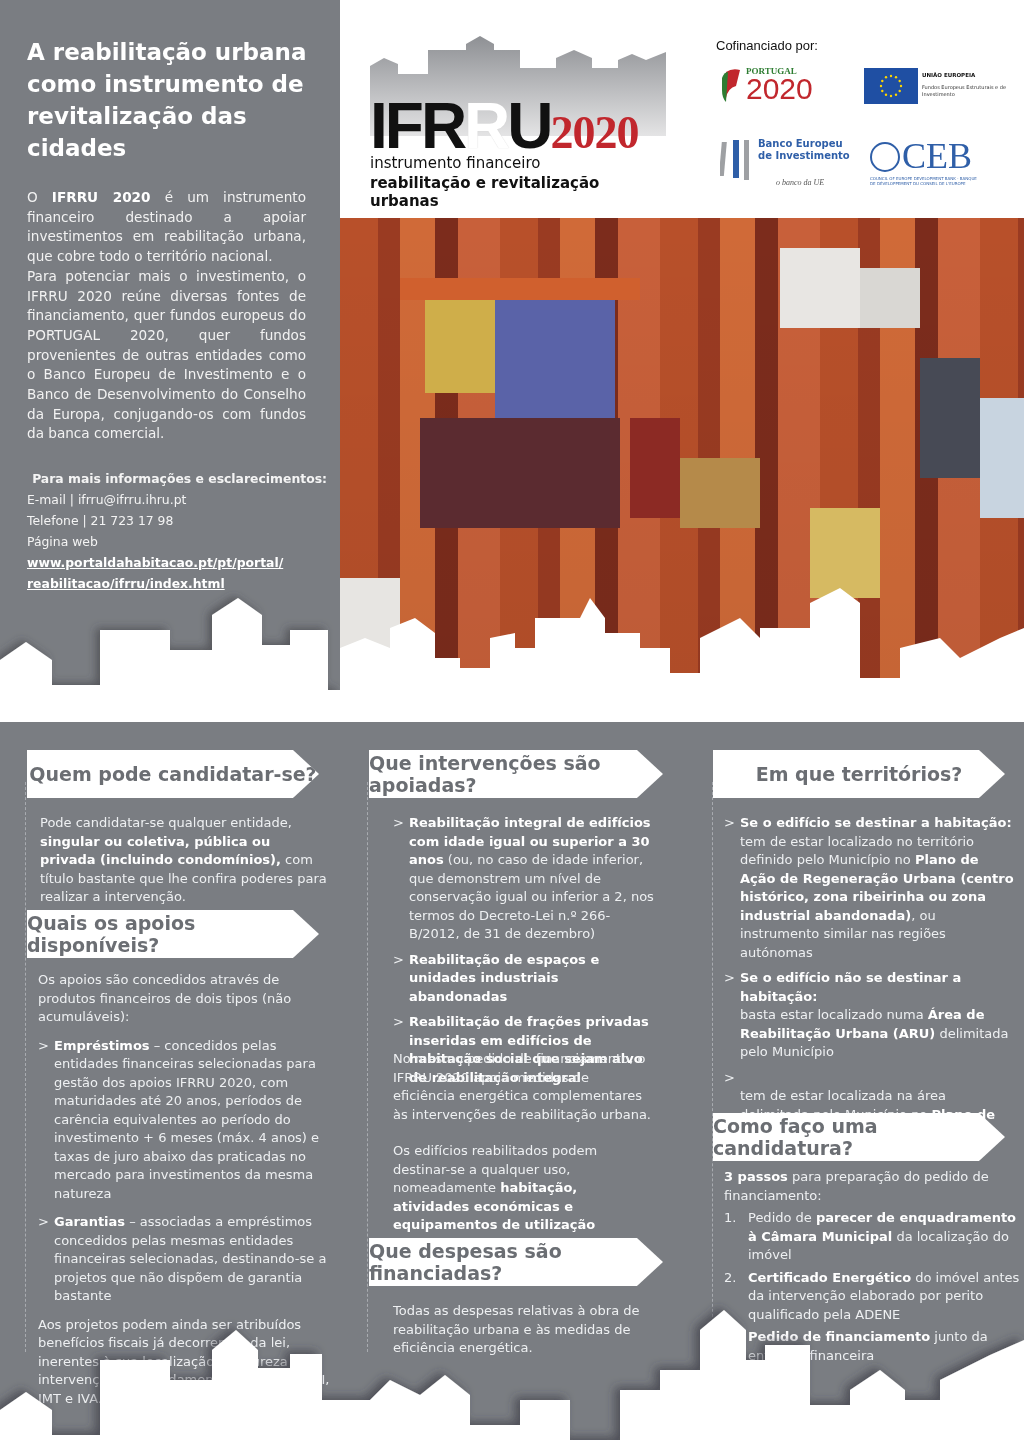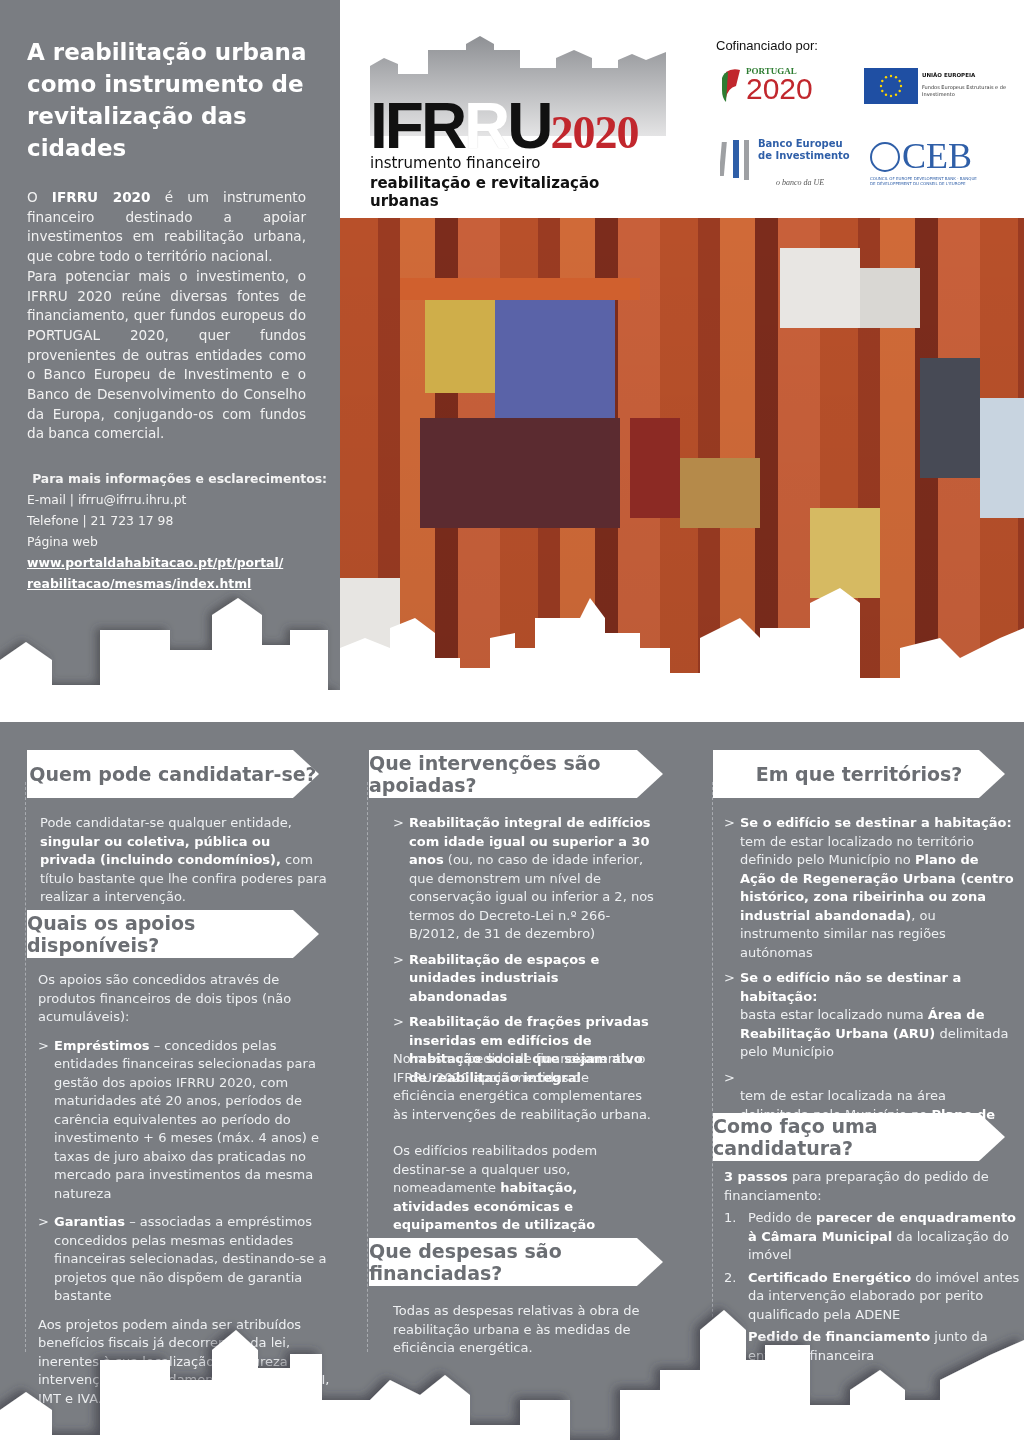--- a/index.html
+++ b/index.html
@@ -94,21 +94,21 @@
       <p>Para potenciar mais o investimento, o IFRRU 2020 reúne diversas fontes de financiamento, quer fundos europeus do PORTUGAL 2020, quer fundos provenientes de outras entidades como o Banco Europeu de Investimento e o Banco de Desenvolvimento do Conselho da Europa, conjugando-os com fundos da banca comercial.</p>
     </div>
 
     <div class="contacts">
       <div class="head">Para mais informações  e esclarecimentos:</div>
       <div>E-mail | ifrru@ifrru.ihru.pt</div>
       <div>Telefone | 21 723 17 98</div>
       <div>Página web</div>
       <a>
         <span>www.portaldahabitacao.pt/pt/portal/</span><br>
-        <span>reabilitacao/mesmas/index.html</span>
+        <span>reabilitacao/ifrru/index.html</span>
       </a>
     </div>
 
     <div class="skyline" style="top:590px;">
       <svg width="340" height="132" viewBox="0 0 340 132">
         <defs>
             <filter id="sh1" x="-20%" y="-20%" width="140%" height="140%">
               <feDropShadow dx="-4" dy="-2" stdDeviation="4" flood-color="#3a3c40" flood-opacity="0.6"></feDropShadow>
             </filter>
           </defs>

